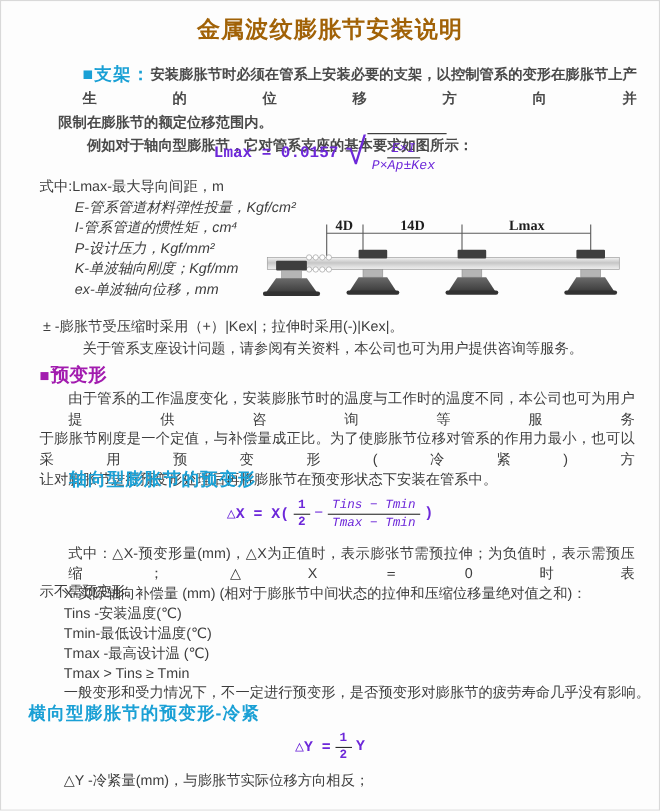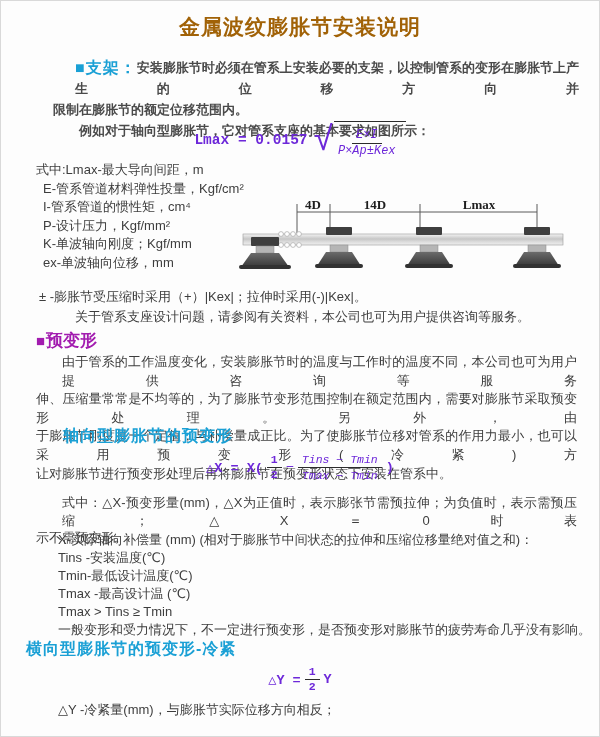--- a/index.html
+++ b/index.html
@@ -29,21 +29,21 @@
   .sqrt-sym{font-size:34px;line-height:28px;font-weight:400;transform:translateY(1px);}
   .radicand{border-top:1.6px solid #2b2b2b;padding:3px 10px 0 4px;}
   .frac{display:inline-flex;flex-direction:column;align-items:center;font-style:italic;
     font-size:12px;line-height:13px;}
   .frac .num{border-bottom:1px solid #2b2b2b;padding:0 4px 1px;}
   .frac .den{padding-top:1px;}
   .frac.upright{font-style:normal;font-weight:bold;font-size:11.5px;line-height:12px;}
 
   .defs{position:absolute;left:35px;top:160px;font-size:13px;}
   .defs .dline{line-height:18.6px;white-space:nowrap;}
-  .defs .dind{margin-left:7px;}
+  .defs .dind{margin-left:32px;font-style:italic;}
   .note{position:absolute;font-size:13px;white-space:nowrap;}
 
   .sec2-head{position:absolute;left:35px;top:328px;font-size:17px;}
   .para{position:absolute;font-size:13px;color:#3d3d3d;}
   .para .pline{line-height:18.6px;}
   .para .pind{padding-left:26px;}
 
   .sub-head{position:absolute;font-size:16px;font-weight:bold;color:#1aa0d5;letter-spacing:1px;}
 
   .lines6{position:absolute;left:57px;top:530px;font-size:13px;}
@@ -158,21 +158,20 @@
       <polygon points="276,69 320,69 311,55 285,55" fill="url(#baseGrad)"></polygon>
       <rect x="274" y="67" width="48" height="4" rx="2" fill="#323232"></rect>
     </g>
   </svg>
 
   <div class="sec2-head sec-head">
     <span class="bullet">■</span><span>预变形</span>
   </div>
   <div class="para" style="left:35px;right:22px;top:352px;">
     <div class="pline pind just">由于管系的工作温度变化，安装膨胀节时的温度与工作时的温度不同，本公司也可为用户提供咨询等服务</div>
-    <div class="pline just">伸、压缩量常常是不均等的，为了膨胀节变形范围控制在额定范围内，需要对膨胀节采取预变形处理。另外，由</div>
     <div class="pline just">于膨胀节刚度是一个定值，与补偿量成正比。为了使膨胀节位移对管系的作用力最小，也可以采用预变形(冷紧)方</div>
     <div class="pline">让对膨胀节进行预变形处理后再将膨胀节在预变形状态下安装在管系中。</div>
   </div>
 
   <div class="sub-head" style="left:62px;top:425px;">轴向型膨胀节的预变形</div>
 
   <div class="formula" style="top:452px;font-size:13.5px;">
     <span class="f-bold" style="font-size:13.5px;">△X = X(</span>
     <span class="frac upright" style="margin:0 4px;">
       <span class="num">1</span>

